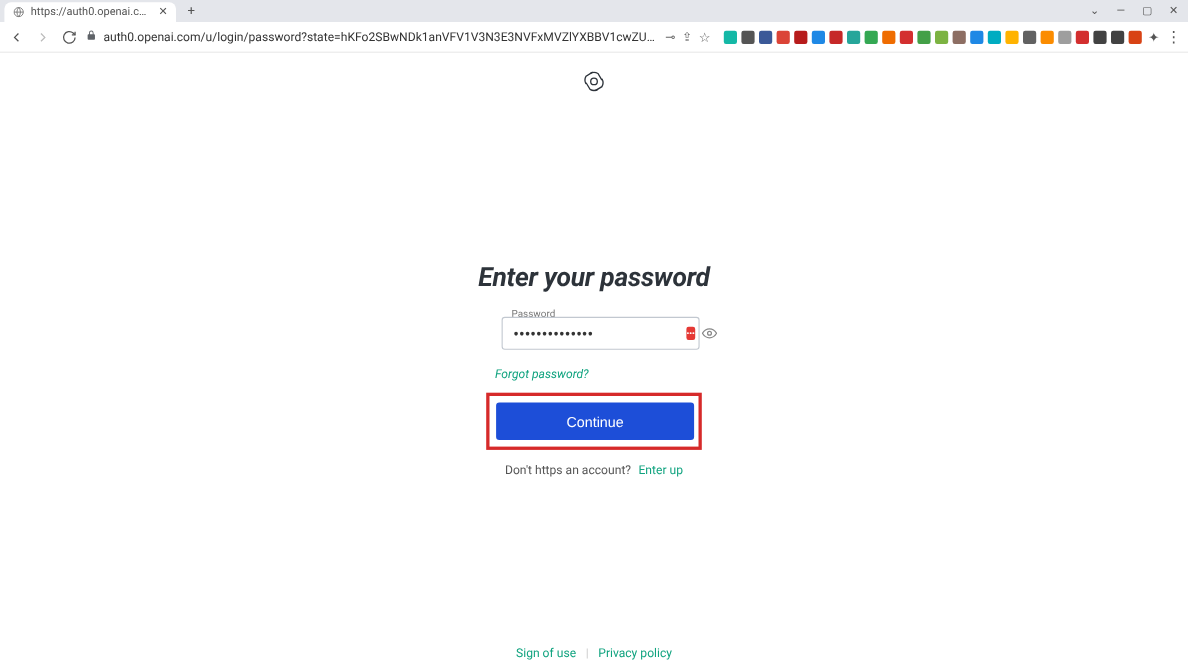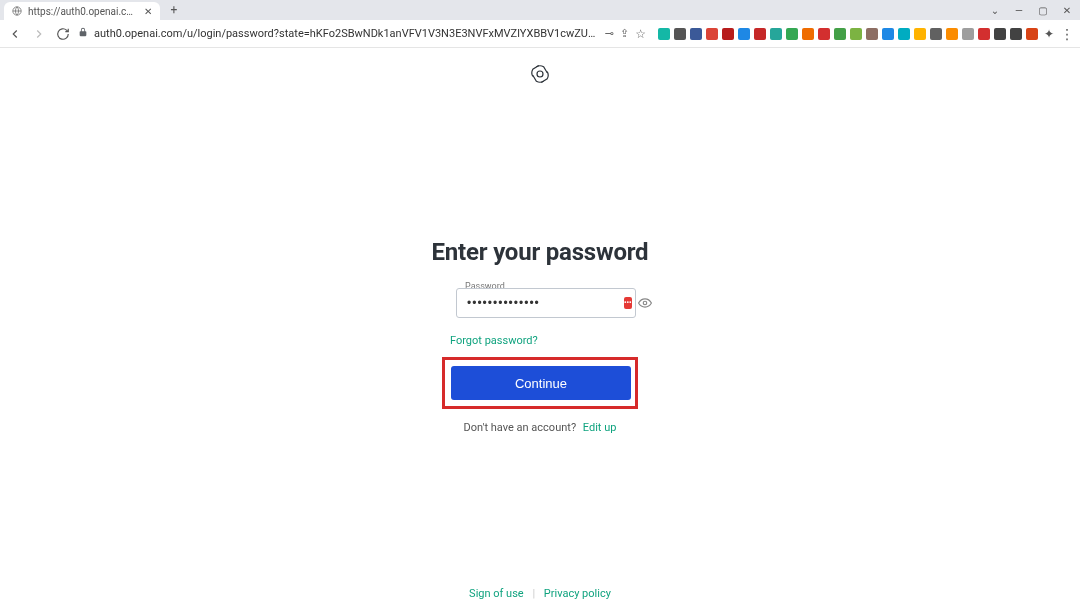--- a/index.html
+++ b/index.html
@@ -114,20 +114,21 @@
     transform: translateX(-50%);
     width: 330px;
     text-align: center;
   }
   h1.page-title {
     font-size: 24px;
     font-weight: 700;
     color: #2d333a;
     margin: 0 0 22px 0;
     letter-spacing: -0.2px;
+    font-style: italic;
   }
 
   .email-box {
     width: 180px;
     height: 28px;
     background: #c5c5c5;
     border: 1px solid #c5c5c5;
     border-radius: 3px;
     display: flex;
     align-items: center;
@@ -192,21 +193,21 @@
     color:#fff; font-size:7px; font-weight:bold;
   }
   .eye-icon { color:#777; cursor:pointer; display:inline-flex; }
 
   .forgot {
     text-align: left;
     width: 180px;
     margin: 12px auto 0 auto;
     font-size: 11px;
   }
-  .forgot a { color: #10a37f; text-decoration: none; cursor: pointer; }
+  .forgot a { color: #10a37f; text-decoration: none; cursor: pointer; font-style: italic; }
 
   .continue-highlight {
     border: 3px solid #d62a2a;
     padding: 6px;
     width: 196px;
     margin: 10px auto 0 auto;
   }
   .continue-btn {
     width: 180px;
     height: 34px;
@@ -356,22 +357,22 @@
 
     <div class="forgot">
       <a>Forgot password?</a>
     </div>
 
     <div class="continue-highlight">
       <button class="continue-btn">Continue</button>
     </div>
 
     <div class="signup-line">
-      <span>Don't have an account?</span>
-      <a>Edit up</a>
+      <span>Don't https an account?</span>
+      <a>Enter up</a>
     </div>
   </div>
 
   <div class="footer">
     <a>Sign of use</a>
     <span class="sep">|</span>
     <a>Privacy policy</a>
   </div>
 
 </div>

